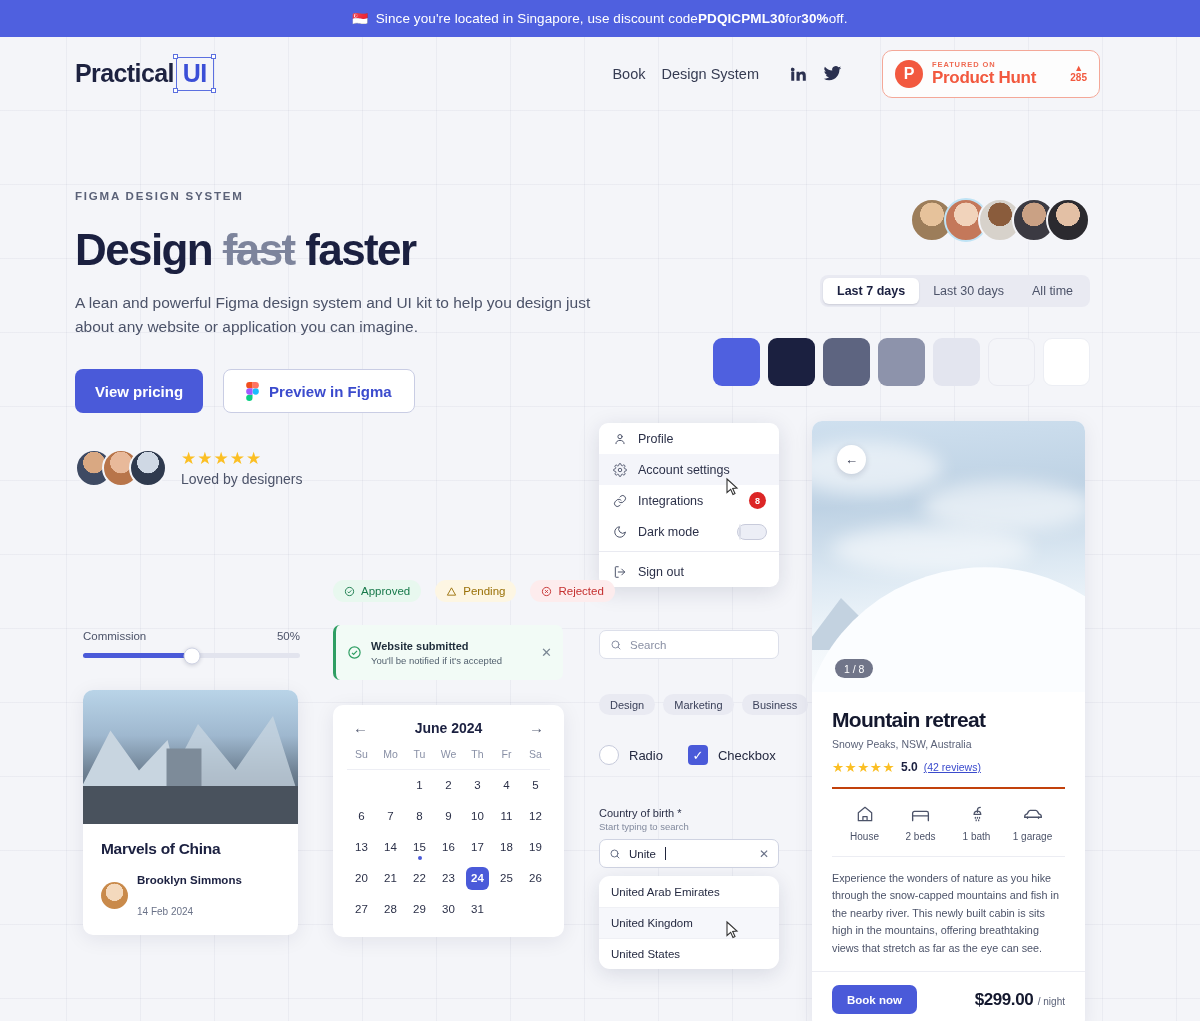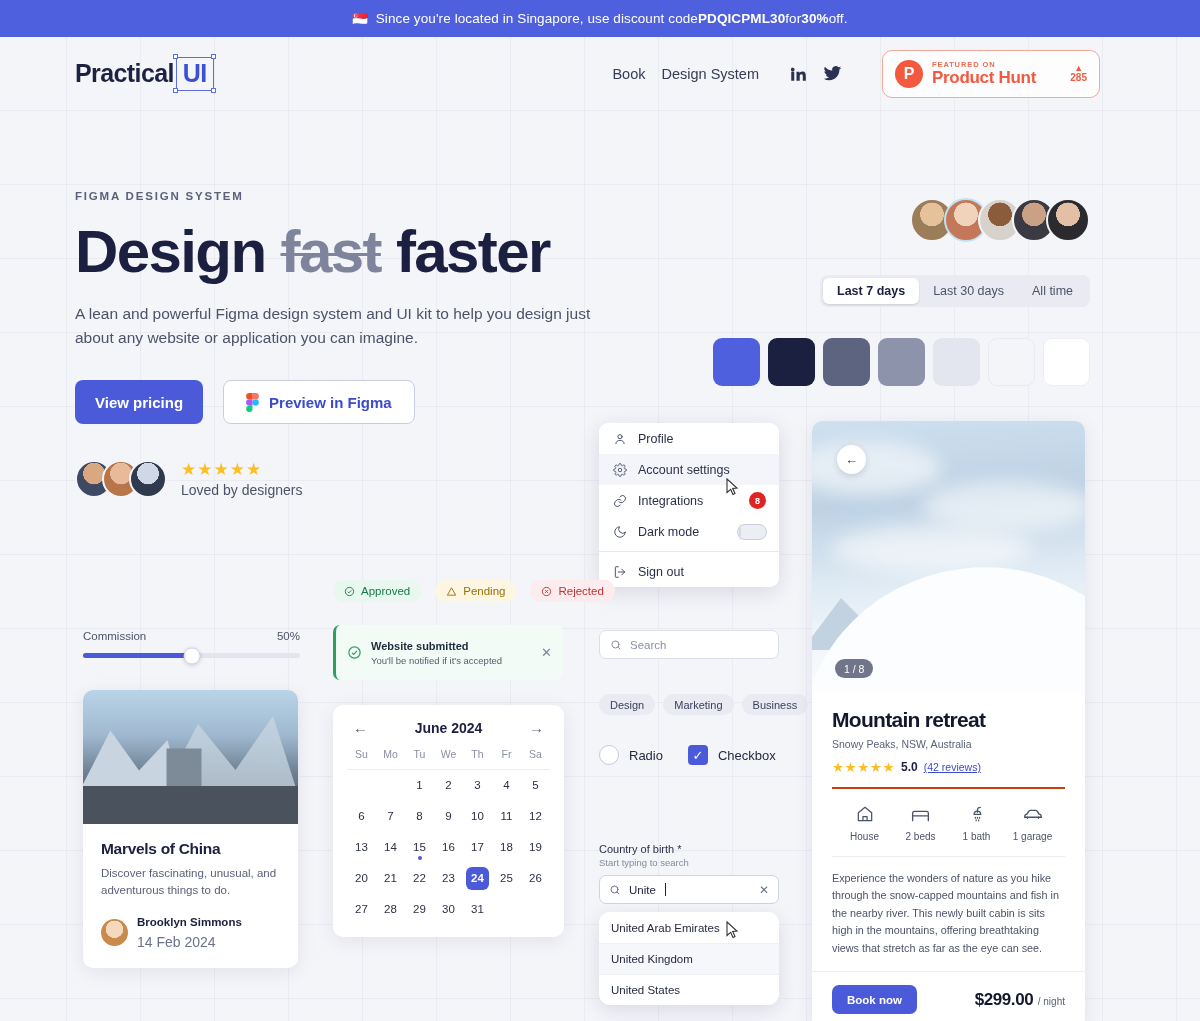--- a/index.html
+++ b/index.html
@@ -68,21 +68,21 @@
   .ph-txt { line-height: 1.05; }
   .ph-txt .sm { font-size: 7.5px; letter-spacing: .9px; color: #ef6a52; font-weight: 700; }
   .ph-txt .lg { font-size: 17px; font-weight: 700; color: #f2593f; letter-spacing: -.3px; }
   .ph-votes { margin-left: auto; text-align: center; color: #f2593f; line-height: 1; }
   .ph-votes .tri { font-size: 9px; }
   .ph-votes .n { font-size: 10px; font-weight: 600; }
 
   
   .hero { position: absolute; left: 75px; top: 190px; width: 520px; }
   .eyebrow { font-size: 11.5px; font-weight: 700; letter-spacing: 1.8px; color: #5b6278; }
-  h1 { font-size: 60px; font-weight: 700; letter-spacing: -1.6px; margin-top: 15px; color: #1b2040; }
+  h1 { font-size: 44px; font-weight: 700; letter-spacing: -1.6px; margin-top: 23px; color: #1b2040; }
   h1 .strike { color: #7d849c; text-decoration: line-through; text-decoration-thickness: 3px; }
   .sub { margin-top: 16px; font-size: 15.5px; line-height: 1.55; color: #4c5369; }
   .cta { margin-top: 30px; display: flex; gap: 20px; }
   .btn-primary {
     background: #4a5ad9; color: #fff; border: none; border-radius: 8px;
     padding: 0 20px; height: 44px; font-size: 15px; font-weight: 700;
     font-family: inherit; cursor: pointer;
   }
   .btn-secondary {
     background: #fff; color: #3b4bcd; border: 1.3px solid #c9cde4; border-radius: 8px;
@@ -171,21 +171,21 @@
     background: linear-gradient(180deg,#b9d4e8 0%, #9fb8cf 34%, #6d7f91 62%, #3d4956 100%);
     position: relative; overflow: hidden;
   }
   .art-img .peak { position: absolute; background: #c8d5e0; }
   .art-body { padding: 16px 18px 18px; }
   .art-body h3 { font-size: 15.5px; font-weight: 700; letter-spacing: -.3px; color: #1b2040; }
   .art-body p { font-size: 11.5px; color: #5b6278; line-height: 1.5; margin-top: 7px; }
   .author { display: flex; align-items: center; gap: 9px; margin-top: 16px; }
   .author .pic { width: 27px; height: 27px; border-radius: 50%; background: radial-gradient(circle at 50% 38%, #f4d9bd 0 40%, #c98a4b 41% 100%); }
   .author .n { font-size: 11.5px; font-weight: 700; color: #1b2040; }
-  .author .d { font-size: 14px; color: #6a7288; margin-top: 6px; }
+  .author .d { font-size: 10px; color: #6a7288; margin-top: 20px; }
 
   
   .cal { left: 333px; top: 705px; width: 231px; padding: 14px 14px 12px; }
   .cal-head { display: flex; align-items: center; justify-content: space-between; padding: 0 6px 12px; }
   .cal-head .m { font-size: 14px; font-weight: 700; color: #1b2040; }
   .cal-head .nav-a { color: #5b6278; font-size: 15px; cursor: pointer; }
   .cal table { width: 100%; border-collapse: collapse; }
   .cal th { font-size: 10.5px; font-weight: 400; color: #8990a6; padding-bottom: 9px; }
   .cal thead tr { border-bottom: 1px solid #edeef4; }
   .cal td { text-align: center; font-size: 11.5px; color: #2b3048; height: 31px; position: relative; }
@@ -202,21 +202,21 @@
   }
   .chips { position: absolute; left: 599px; top: 694px; display: flex; gap: 8px; }
   .chip { background: #e9eaf2; border-radius: 11px; height: 21px; padding: 0 11px; display: flex; align-items: center; font-size: 11px; color: #3b415a; cursor: pointer; }
 
   .choice-row { position: absolute; left: 599px; top: 745px; display: flex; align-items: center; gap: 25px; font-size: 13px; color: #252a41; }
   .choice { display: flex; align-items: center; gap: 10px; cursor: pointer; }
   .radio-o { width: 20px; height: 20px; border-radius: 50%; background: #fff; border: 1.4px solid #c6cadb; }
   .check-b { width: 20px; height: 20px; border-radius: 4px; background: #4a5ad9; color: #fff; display: flex; align-items: center; justify-content: center; font-size: 13px; }
 
   
-  .country { position: absolute; left: 599px; top: 843px; width: 180px; }
+  .country { position: absolute; left: 599px; top: 807px; width: 180px; }
   .country .lab { font-size: 11px; color: #2b3048; }
   .country .hint { font-size: 9.5px; color: #828a9e; margin-top: 2px; }
   .country .field {
     margin-top: 7px; height: 29px; background: #fff; border: 1px solid #cfd3e2;
     border-radius: 7px; display: flex; align-items: center; gap: 8px; padding: 0 9px;
     font-size: 11.5px; color: #20253c;
   }
   .country .field .caret { display: inline-block; width: 1px; height: 13px; background: #20253c; margin-left: 1px; }
   .country .field .clear { margin-left: auto; color: #6a7288; font-size: 12px; cursor: pointer; }
   .country .list {
@@ -500,21 +500,20 @@
 
   <div class="card art-card">
     <div class="art-img">
       <div class="peak" style="left:-10px;top:34px;width:110px;height:80px;clip-path:polygon(0 100%,34% 8%,60% 58%,86% 20%,100% 100%)"></div>
       <div class="peak" style="left:70px;top:20px;width:150px;height:100px;opacity:.75;clip-path:polygon(0 100%,30% 14%,55% 60%,80% 6%,100% 100%)"></div>
       <div class="peak" style="left:78px;top:42px;width:46px;height:92px;background:#7d8b99;clip-path:polygon(12% 100%,12% 18%,88% 18%,88% 100%)"></div>
       <div class="peak" style="left:0;top:96px;width:215px;height:40px;background:#49525d"></div>
     </div>
     <div class="art-body">
       <h3>Marvels of China</h3>
-      <p>Discover fascinating, unusual, and adventurous things to do.</p>
       <div class="author">
         <div class="pic"></div>
         <div>
           <div class="n">Brooklyn Simmons</div>
           <div class="d">14 Feb 2024</div>
         </div>
       </div>
     </div>
   </div>
 

